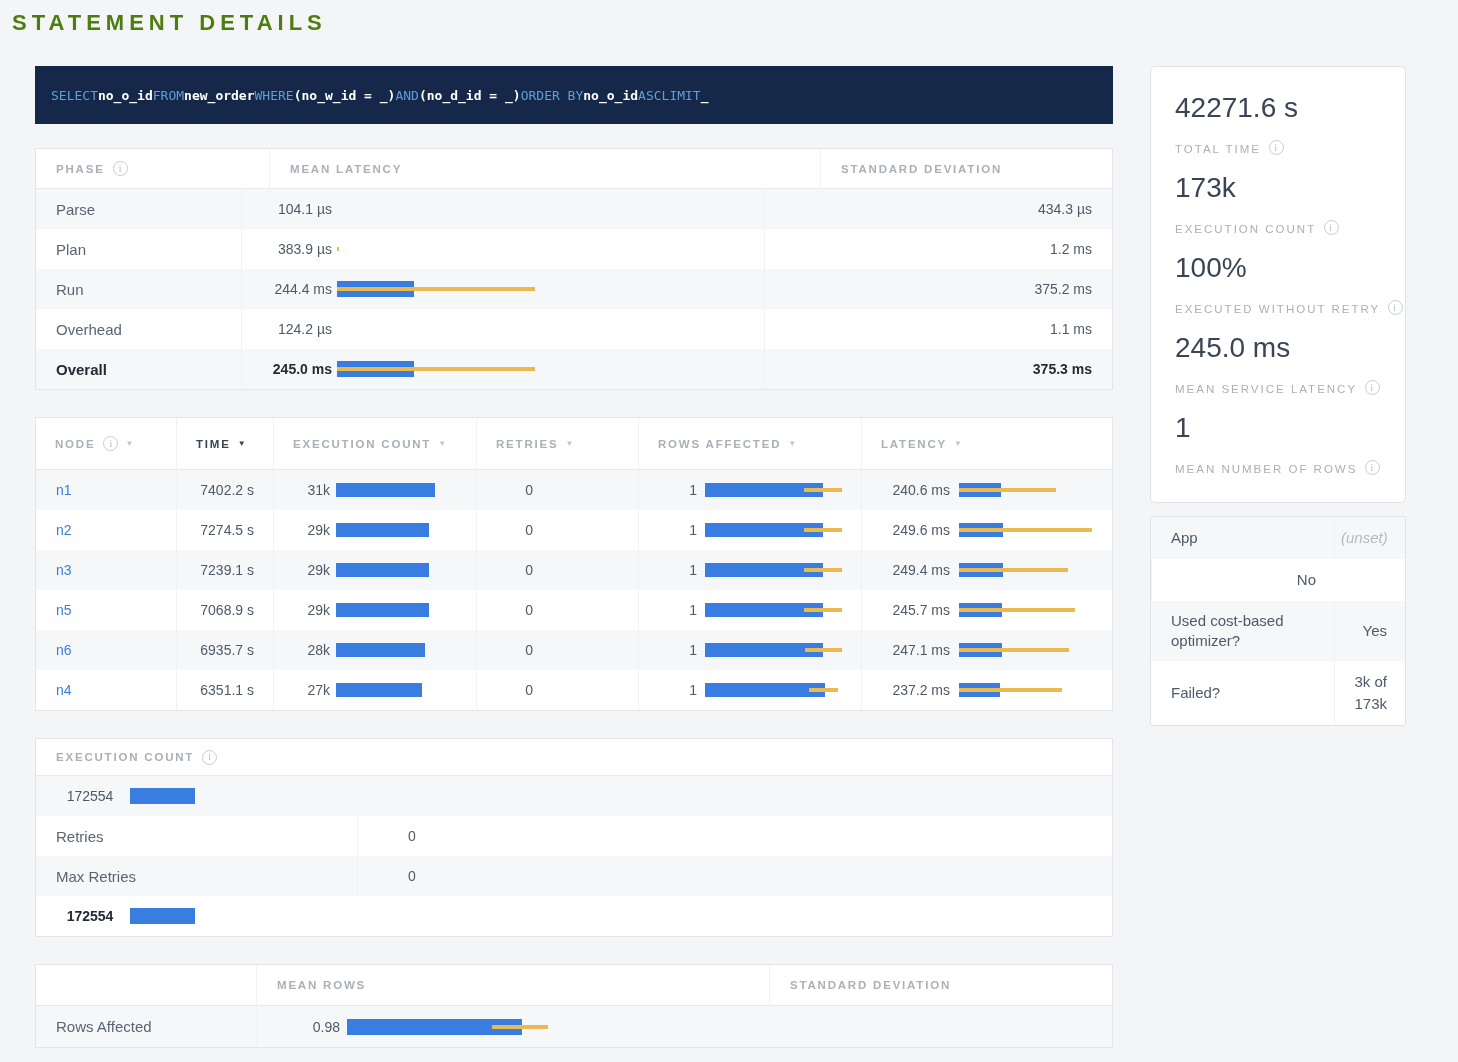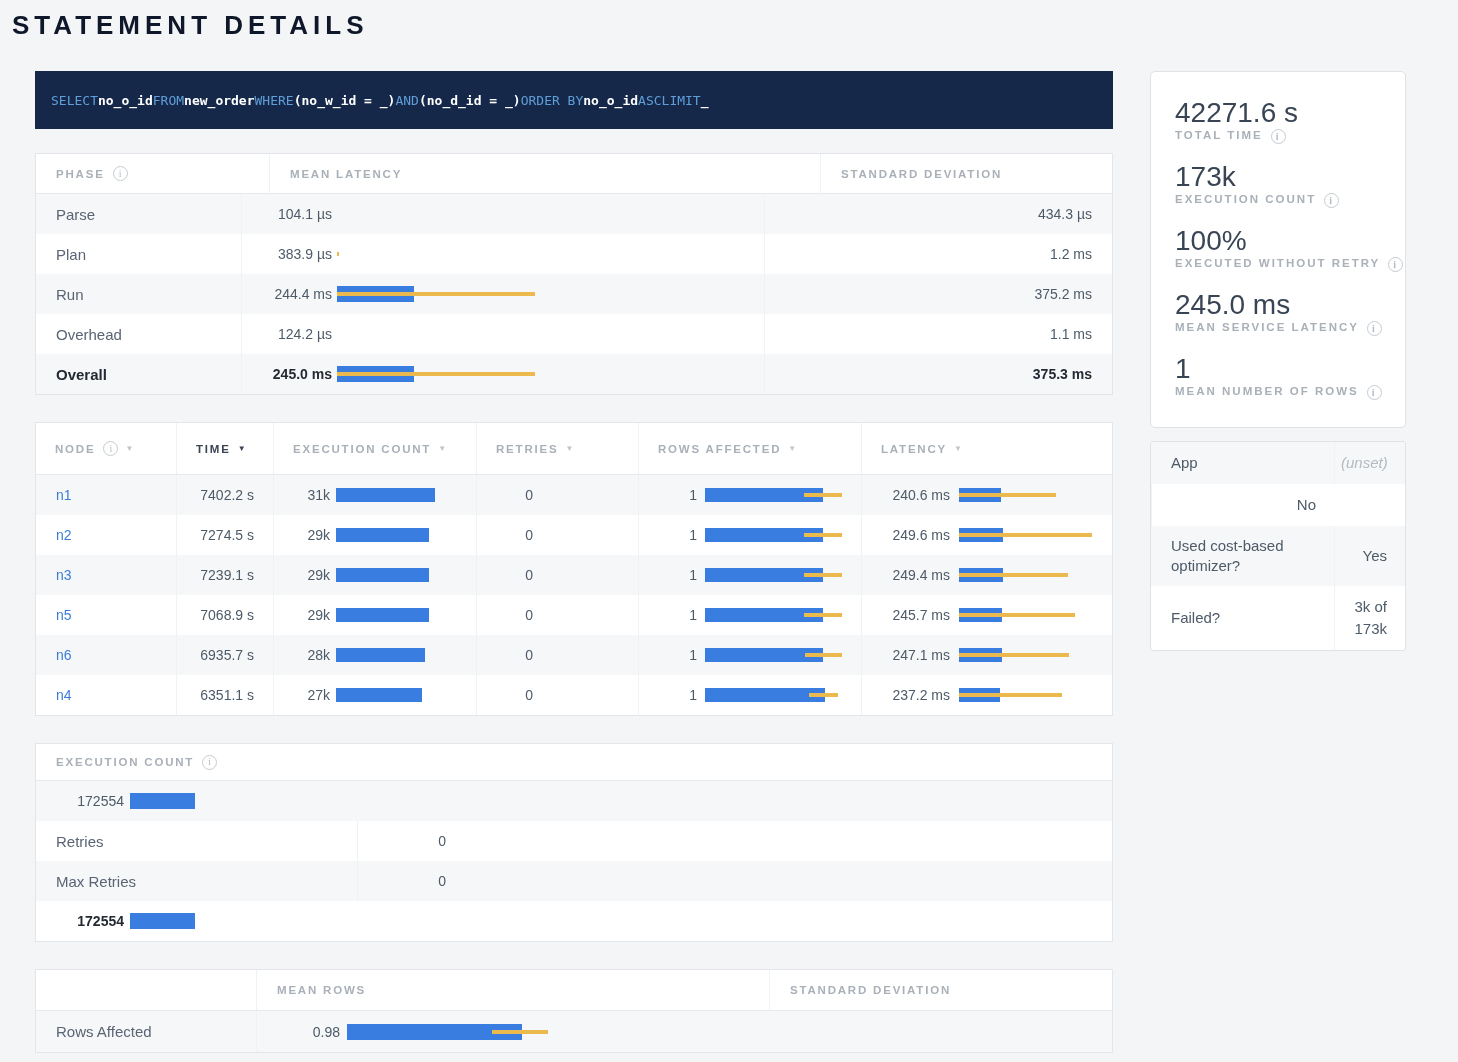--- a/index.html
+++ b/index.html
@@ -4,22 +4,22 @@
 <style>
   * { box-sizing: border-box; margin: 0; padding: 0; }
   html,body { width:1458px; height:1062px; overflow:hidden; }
   body {
     background:#f4f5f6;
     font-family:"Liberation Sans", sans-serif;
     color:#4d5a68;
   }
   .page { padding:10px 0 0 12px; }
   h1.title {
-    font-size:26px; font-weight:600; letter-spacing:5px;
-    color:#0f172a; margin-left:0;
+    font-size:22px; font-weight:600; letter-spacing:5px;
+    color:#4d7c0f; margin-left:0;
   }
   .content { display:flex; margin:30px 0 0 23px; align-items:flex-start; }
   .main { width:1078px; flex:none; }
   .sidebar { width:256px; flex:none; margin-left:37px; }
 
   
   .sql-box {
     height:58px; background:#152849; display:flex; align-items:center;
     padding:0 16px; margin-bottom:24px;
     font-family:"DejaVu Sans Mono", monospace; font-size:13px;
@@ -87,40 +87,40 @@
   .lat-cell .val { width:70px; text-align:right; margin-right:9px; flex:none; }
   .lat-cell .bar-wrap { margin-right:17px; }
 
   
   .section-head {
     height:37px; display:flex; align-items:center; padding-left:20px;
     border-bottom:1px solid #e7eaed;
   }
   .exec-row { display:grid; grid-template-columns:321px 1fr; }
   .execval-cell { padding-left:20px; }
-  .execval-cell .val { width:68px; text-align:right; margin-right:6px; flex:none; }
+  .execval-cell .val { width:68px; text-align:center; margin-right:6px; flex:none; }
   .execval-cell .bar-wrap { margin-right:18px; }
 
   
   .rowsaff-row { display:grid; grid-template-columns:220px 513px 1fr; }
   .rows-table { margin-bottom:0; }
   .rows-table .t-head { height:38px; }
   .rows-table .t-row { height:41px; }
   .meanrows-cell { padding-left:20px; }
   .meanrows-cell .val { width:63px; text-align:right; margin-right:7px; flex:none; }
   .meanrows-cell .bar-wrap { margin-right:18px; }
 
   
   .card { background:#fff; border:1px solid #dfe2e6; border-radius:5px; }
   .summary-card { padding:25px 24px 10px 24px; }
   .stat { margin-bottom:17px; }
   .stat-value { font-size:28px; color:#394455; line-height:32px; }
   .stat-label {
-    display:flex; align-items:flex-start; margin-top:0;
-    font-size:11.5px; font-weight:700; letter-spacing:2px; color:#a9b0b8;
+    display:flex; align-items:flex-end; margin-top:16px;
+    font-size:11.5px; font-weight:400; letter-spacing:2px; color:#a9b0b8;
     white-space:nowrap;
   }
   .details-card { margin-top:13px; border-radius:3px; overflow:hidden; }
   .detail-row { display:grid; grid-template-columns:183px 1fr; min-height:40px; }
   .detail-row:nth-child(odd) { background:#f6f7f8; }
   .detail-label {
     padding:10px 42px 10px 20px; font-size:15px; color:#4d5a68;
     display:flex; align-items:center; line-height:20px;
   }
   .detail-value {

